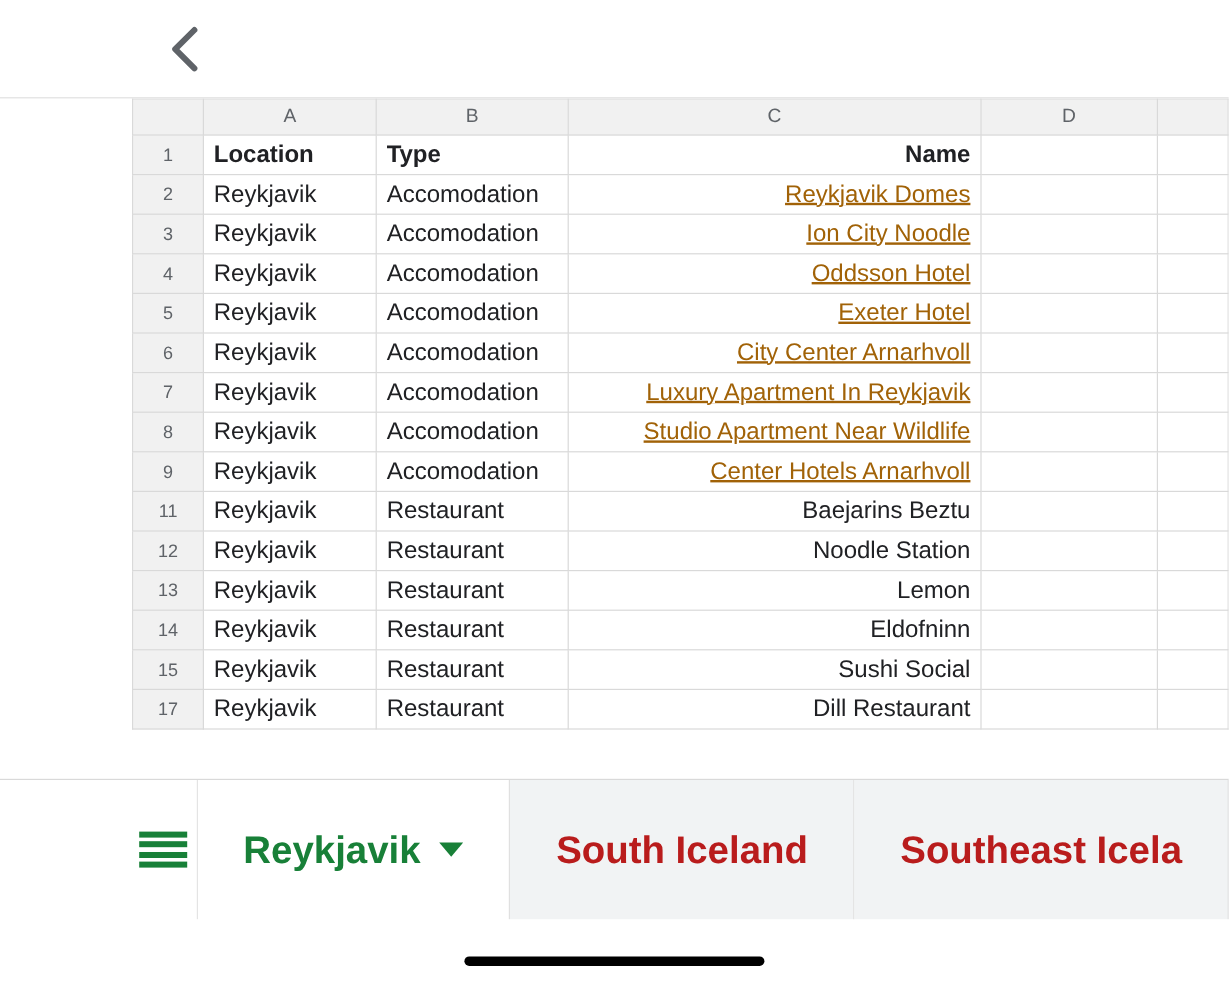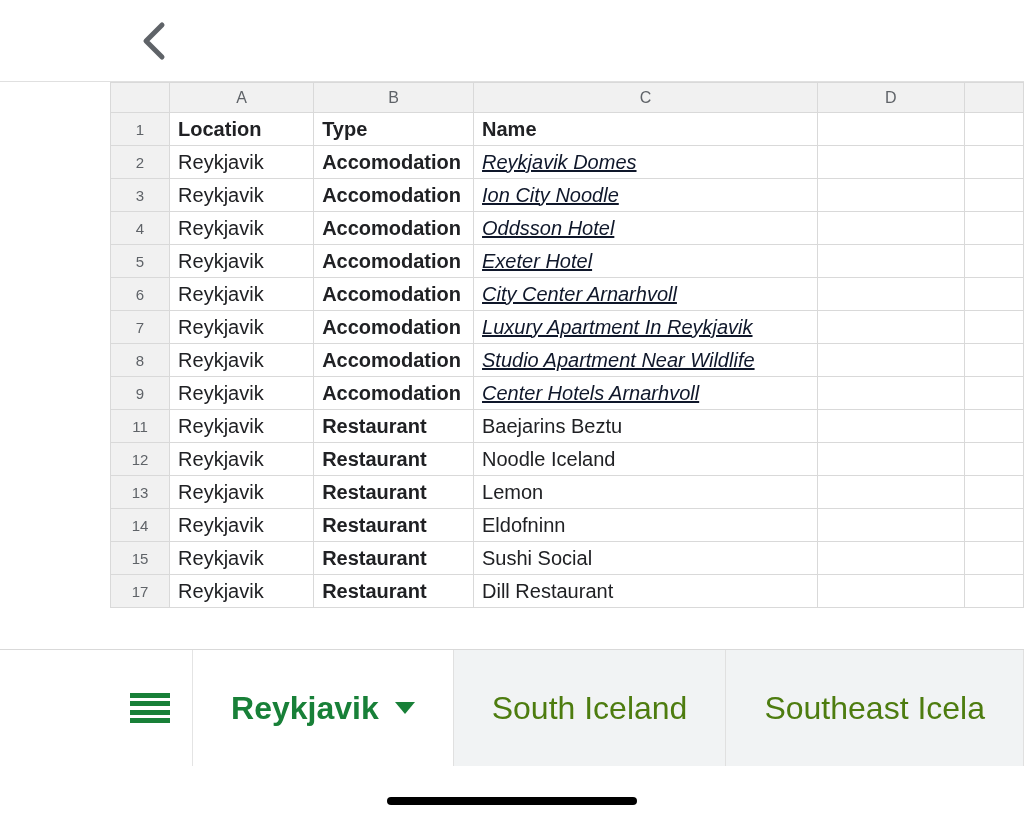--- a/index.html
+++ b/index.html
@@ -69,32 +69,31 @@
     height: 33px;
     white-space: nowrap;
     overflow: hidden;
     vertical-align: middle;
   }
   tr.header-row td.cell { font-weight: 700; }
 
   
   .corner { width: 60px; }
   .colA   { width: 145px; }
-  .colB   { width: 160px; font-weight: bold; }
-  .colC   { width: 345px; }
+  .colB   { width: 160px; }
+  .colC   { width: 345px; text-align: right; }
   .colD   { width: 150px; }
   .colE   { width: 60px; }
 
   
   .sheet-inner { margin-left: 110px; }
 
   td.cell a {
-    color: #0f172a;
+    color: #a16207;
     text-decoration: underline;
-    font-style: italic;
   }
 
   
   .tabbar {
     position: absolute;
     left: 0; right: 0;
     bottom: 53px;
     height: 117px;
     background: #ffffff;
     border-top: 1px solid #d9d9d9;
@@ -108,25 +107,25 @@
     justify-content: center;
     border-right: 1px solid #e4e4e4;
     margin-left: 108px;
   }
   .tab {
     display: flex;
     align-items: center;
     justify-content: center;
     padding: 0 38px;
     font-size: 32px;
-    color: #4d7c0f;
+    color: #b91c1c;
     background: #f1f3f4;
     border-right: 1px solid #e0e0e0;
     white-space: nowrap;
-    font-weight: 400;
+    font-weight: 700;
   }
   .tab.active {
     background: #ffffff;
     color: #188038;
     font-weight: 700;
   }
   .tab .arrow {
     margin-left: 16px;
     width: 0; height: 0;
     border-left: 10px solid transparent;
@@ -256,21 +255,21 @@
             <td class="cell colA">Reykjavik</td>
             <td class="cell colB">Restaurant</td>
             <td class="cell colC">Baejarins Beztu</td>
             <td class="cell colD"></td>
             <td class="cell colE"></td>
           </tr>
           <tr>
             <td class="rownum">12</td>
             <td class="cell colA">Reykjavik</td>
             <td class="cell colB">Restaurant</td>
-            <td class="cell colC">Noodle Iceland</td>
+            <td class="cell colC">Noodle Station</td>
             <td class="cell colD"></td>
             <td class="cell colE"></td>
           </tr>
           <tr>
             <td class="rownum">13</td>
             <td class="cell colA">Reykjavik</td>
             <td class="cell colB">Restaurant</td>
             <td class="cell colC">Lemon</td>
             <td class="cell colD"></td>
             <td class="cell colE"></td>

